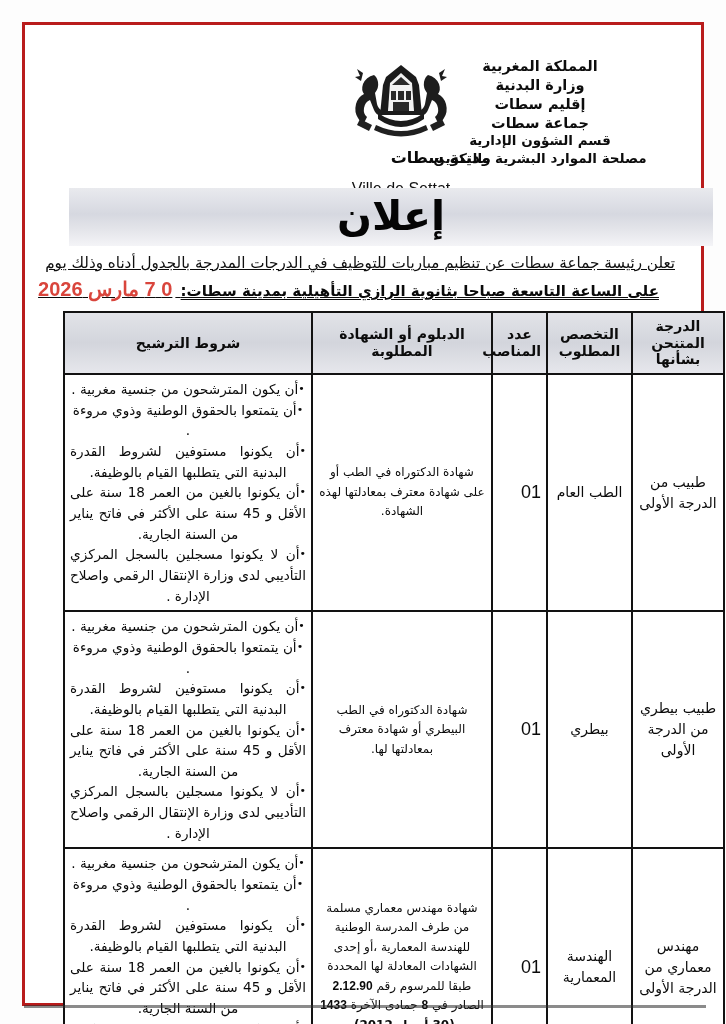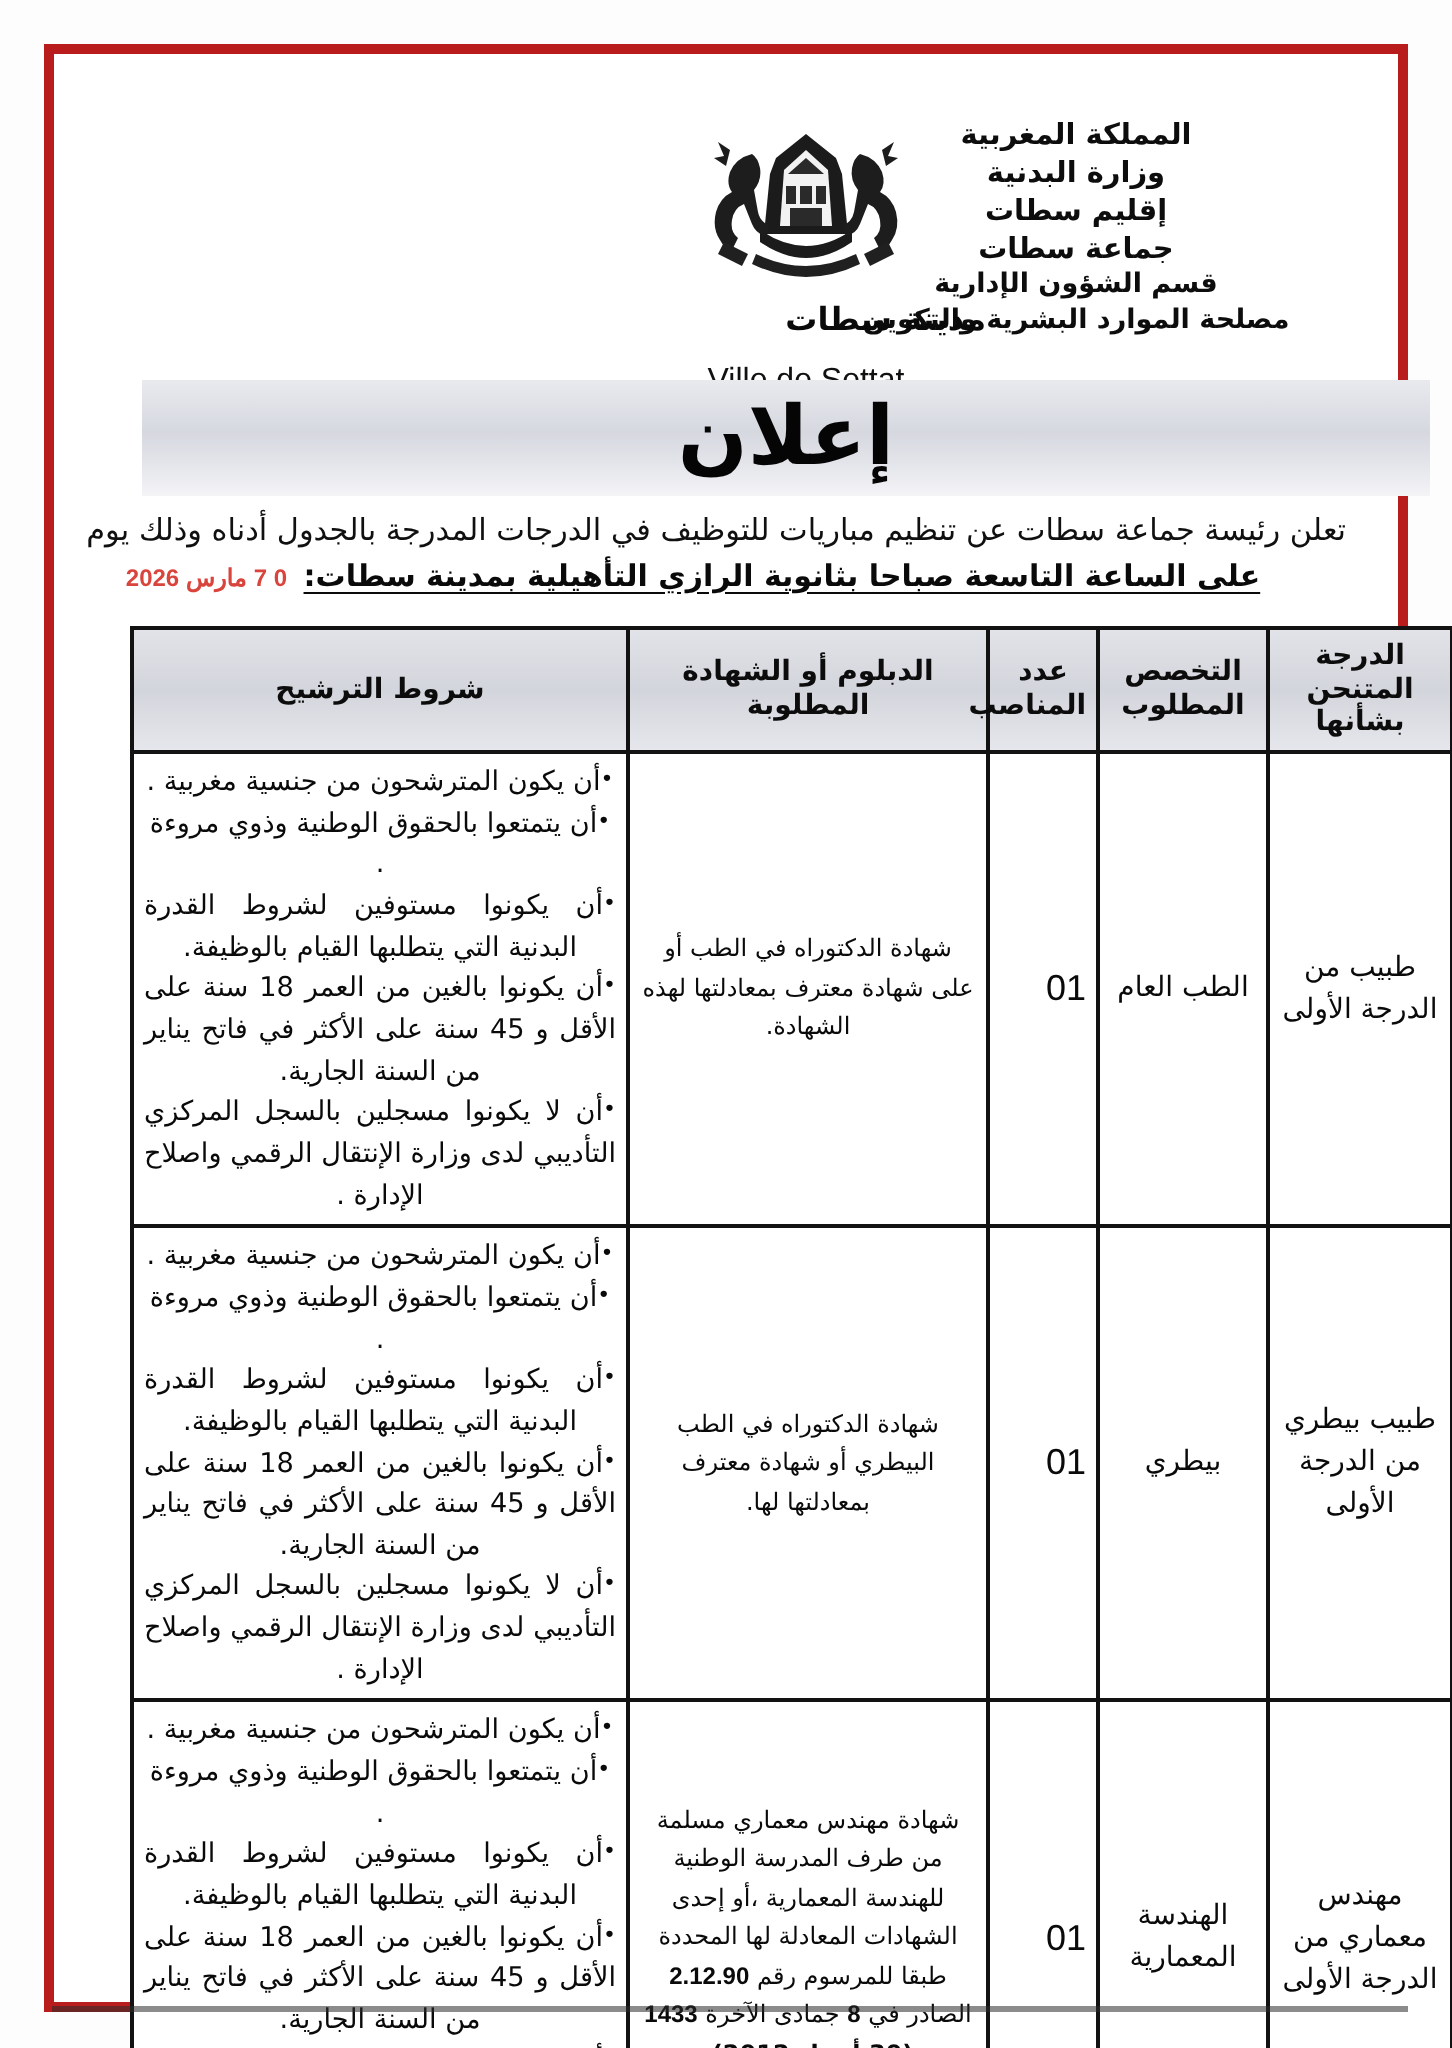--- a/index.html
+++ b/index.html
@@ -18,21 +18,21 @@
   
   #page {
     position: absolute;
     inset: 0;
     background: #fdfdfd;
   }
   #page-border {
     position: absolute;
     left: 22px; top: 22px;
     width: 682px; height: 984px;
-    border: 5px solid #b91c1c;
+    border: 3px solid #b91c1c;
     background: #ffffff;
     padding-left: 34px;
   }
   #page-border::after {
     content: "";
     position: absolute;
     left: -1px; right: -5px; bottom: -5px;
     height: 3px;
     background: #2b2b2b;
     opacity: .55;
@@ -98,20 +98,21 @@
     font-weight: 700;
     letter-spacing: 4px;
     color: #050505;
   }
 
   
   #intro {
     position: absolute;
     left: 44px; right: 26px; top: 228px;
     width: 656px;
+    text-decoration: underline;
   }
   #intro-line {
     font-size: 15.2px;
     line-height: 1.35;
     text-align: justify;
     color: #101010;
     white-space: nowrap;
   }
   #intro-line2 {
     margin-top: 3px;
@@ -119,21 +120,21 @@
     font-weight: 700;
     color: #0a0a0a;
     text-align: center;
     position: relative;
     white-space: nowrap;
   }
   #intro-line2 .u { text-decoration: underline; text-underline-offset: 3px; }
   .date-red {
     color: #d9453c;
     font-weight: 700;
-    font-size: 12px;
+    font-size: 20px;
     letter-spacing: 1px;
     padding: 0 3px;
   }
 
   
   #tbl-wrap {
     position: absolute;
     left: 40px; top: 286px;
     width: 660px;
   }

